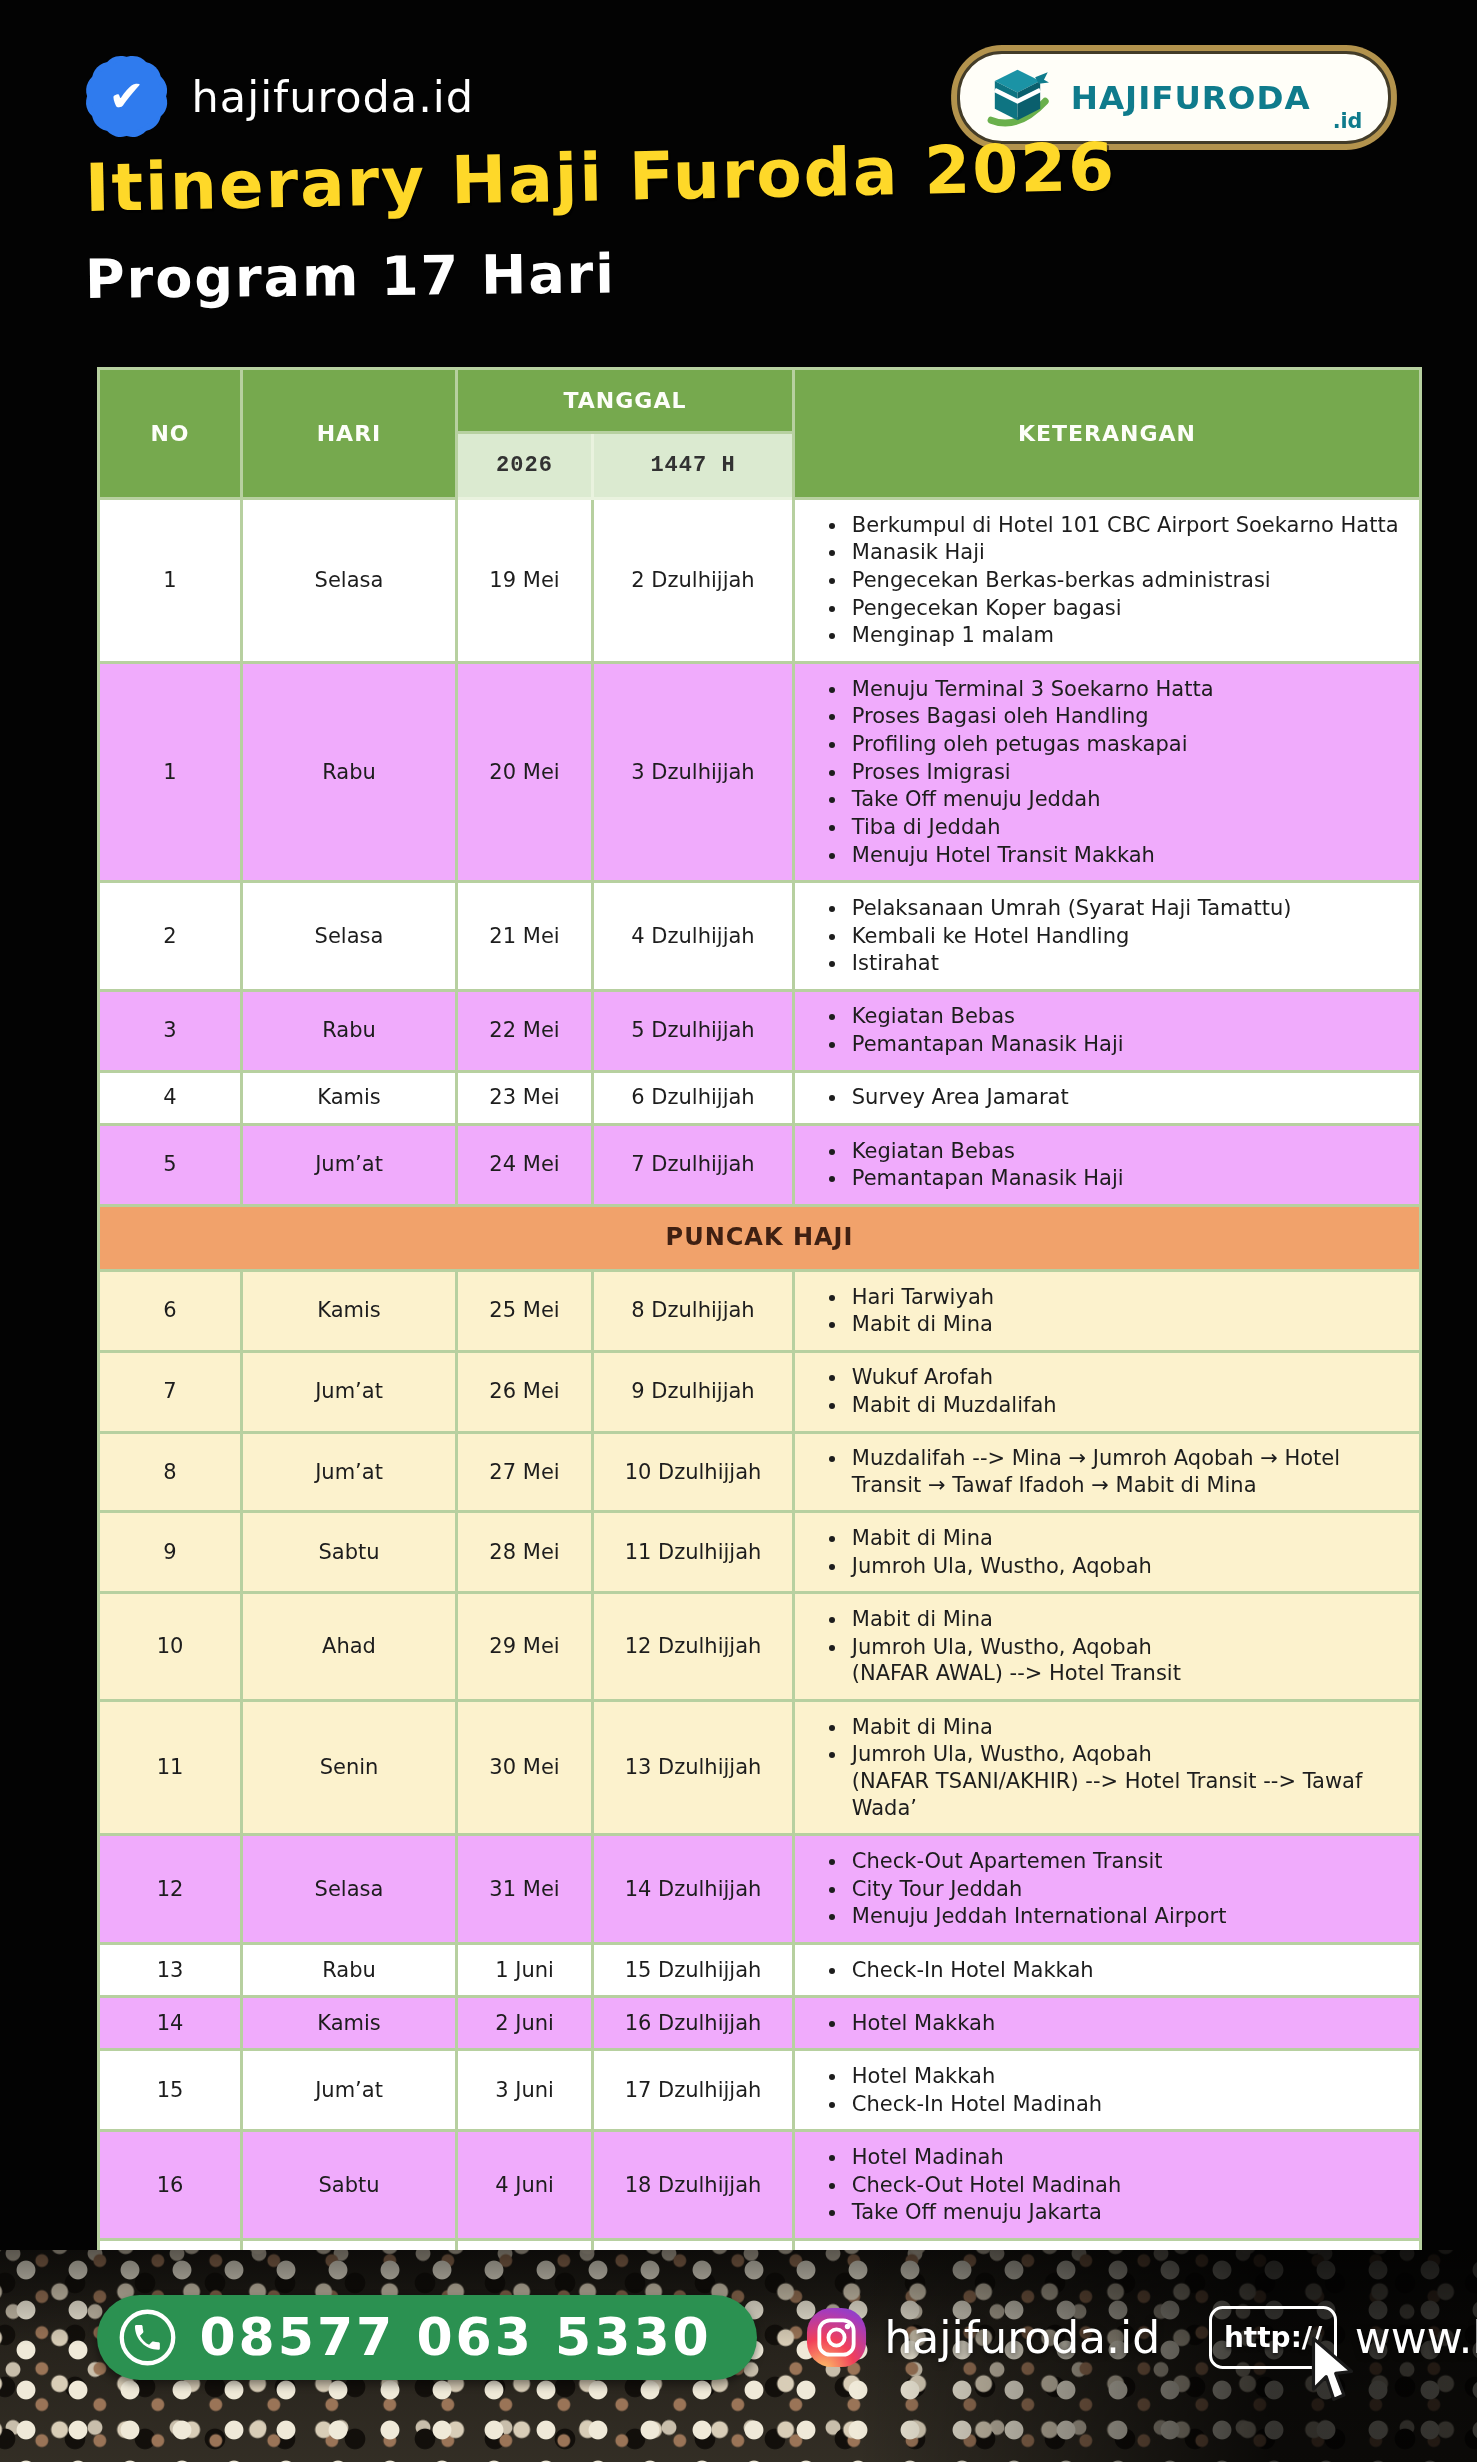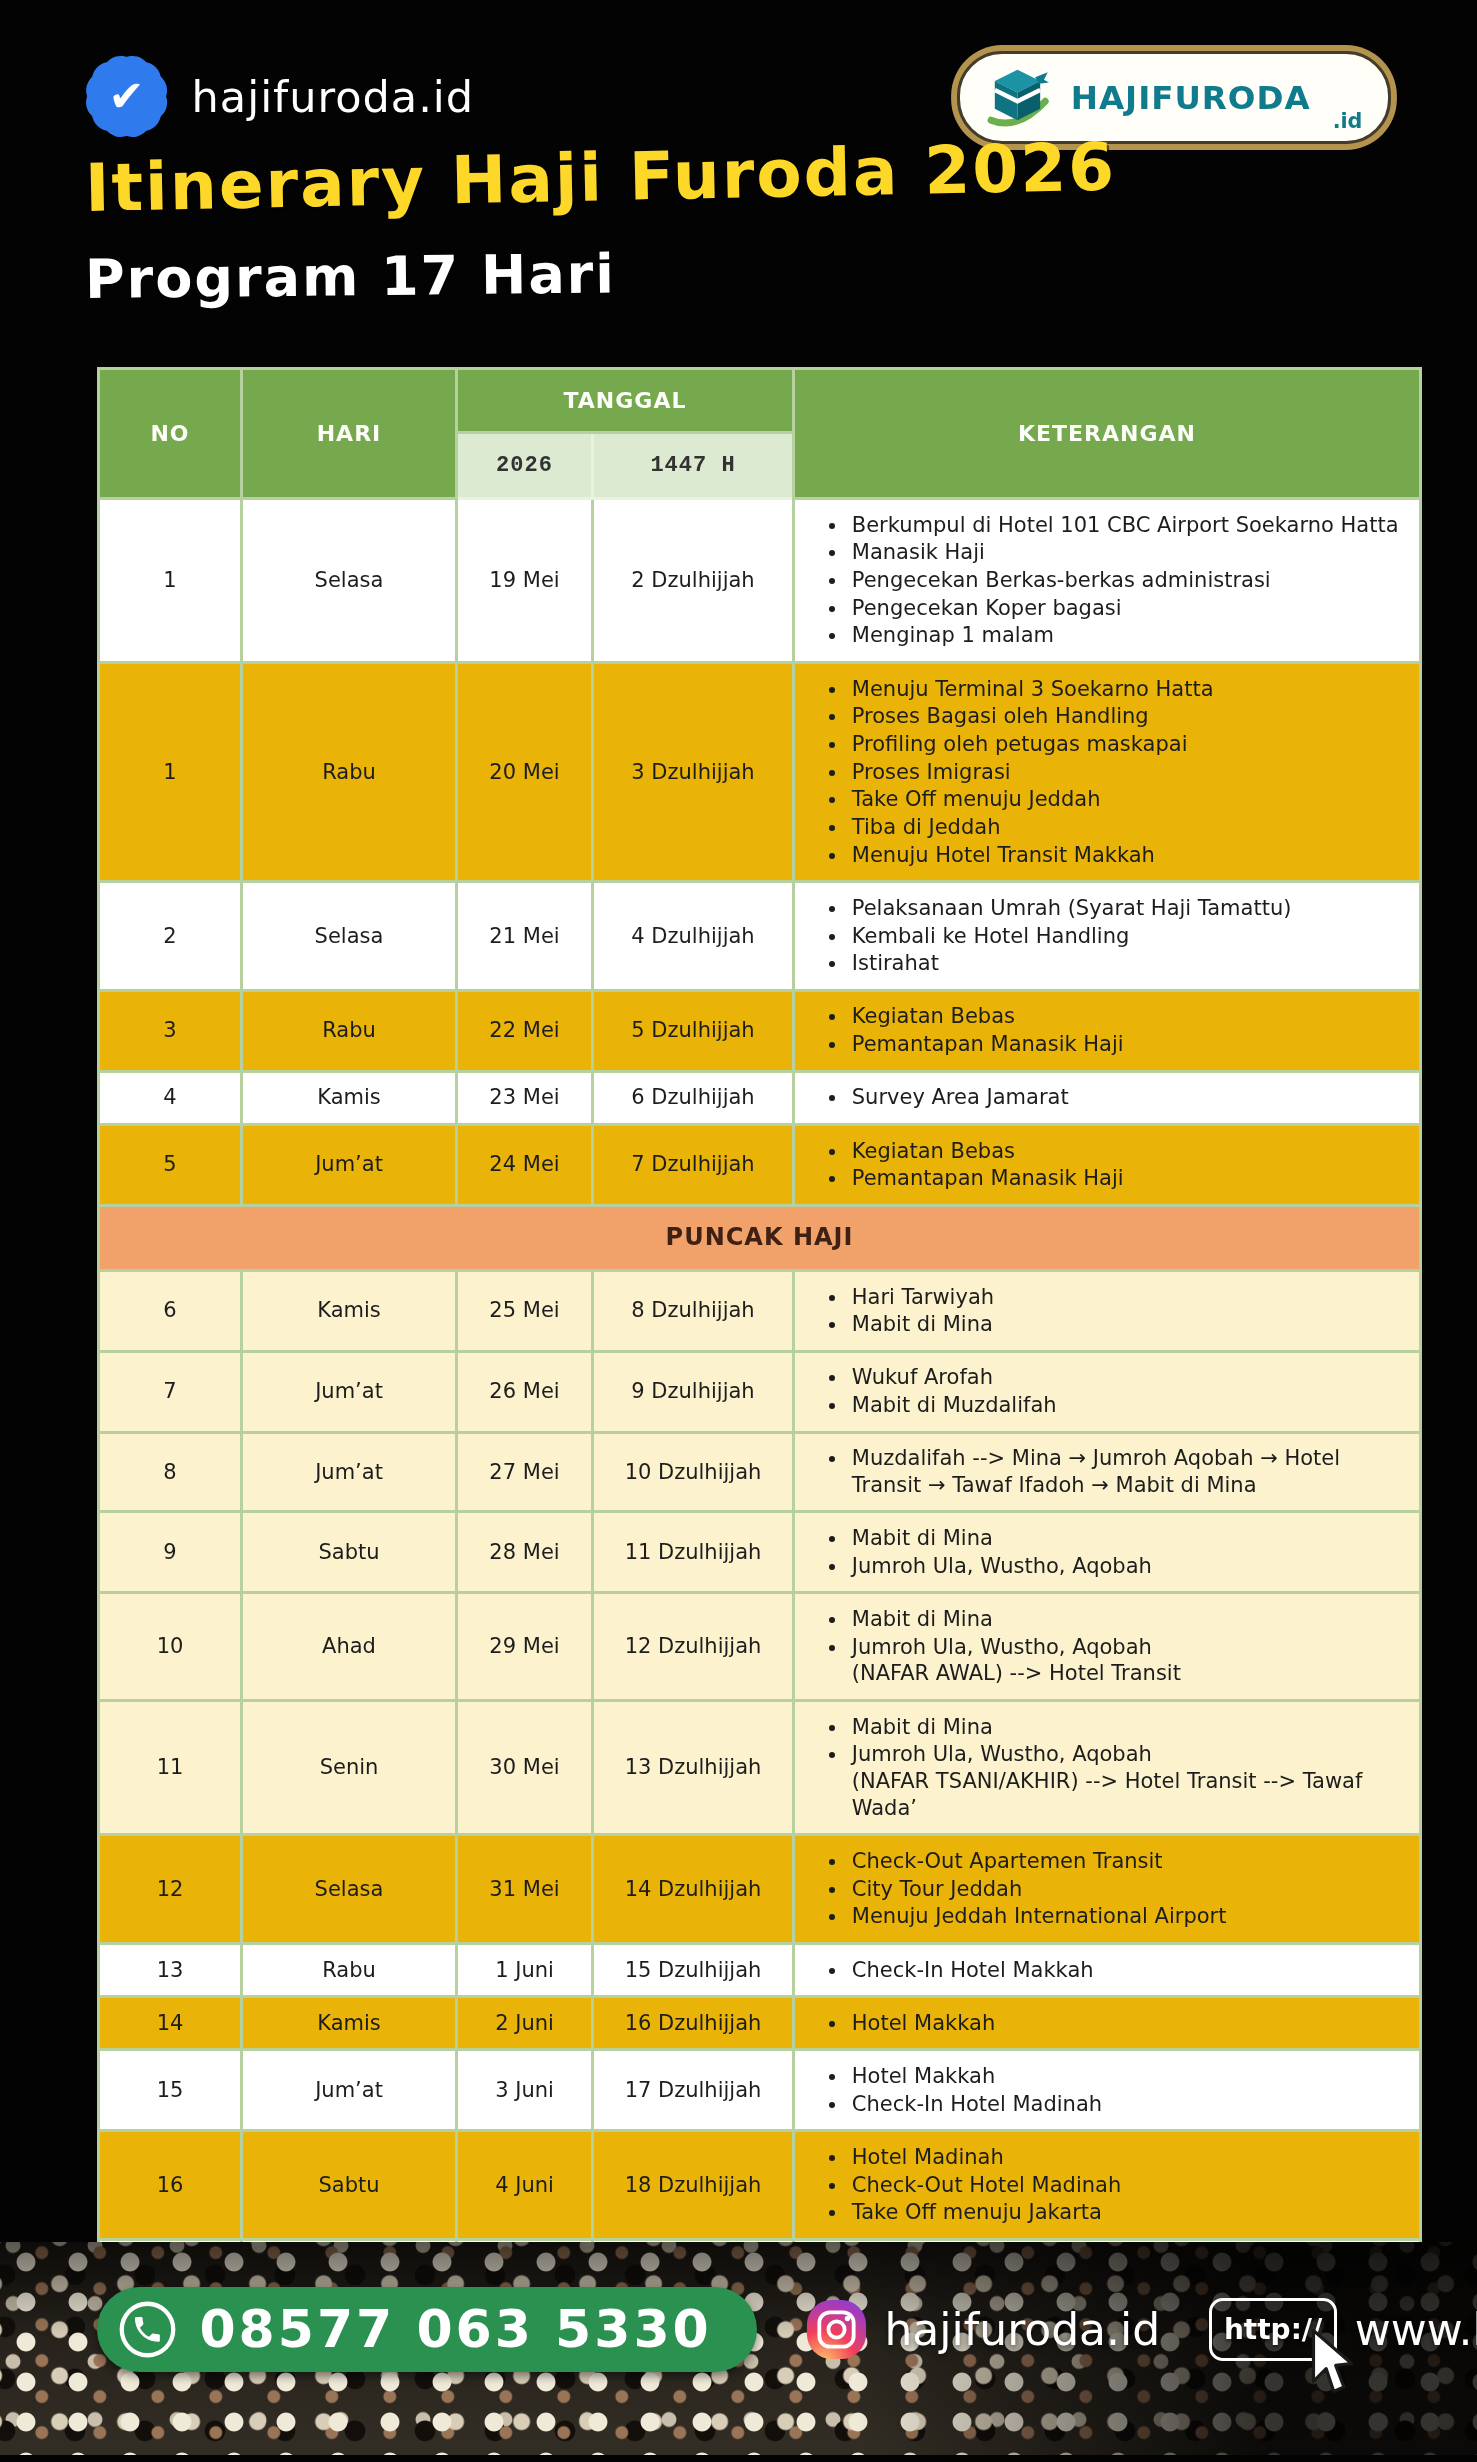--- a/index.html
+++ b/index.html
@@ -52,31 +52,31 @@
   thead tr.hrow1 th{height:59px;}
   thead th.th-sub{
     background:#dbead0;color:#323232;height:61px;border-color:#e9f2de;font-family:Liberation Mono, monospace;
   }
   tbody td{
     padding:10.8px 9.9px;font-size:21px;color:#1d1d1d;line-height:1.27;
     vertical-align:middle;
   }
   tbody td.c{text-align:center;}
   tr.bg-white td{background:#ffffff;}
-  tr.bg-green td{background:#eab308;}
+  tr.bg-green td{background:#f0abfc;}
   tr.bg-cream td{background:#fcf2cd;}
   td.section-cell{
     background:#f1a26b;color:#3f2012;font-weight:800;font-size:24px;
     text-align:center;letter-spacing:1px;padding:15.8px 9.9px;
   }
   td.ket ul{margin:0;padding-left:43px;}
   td.ket li{padding-left:3.9px;margin:1px 0;white-space:pre-line;}
 
   
-  .footer{position:absolute;left:0;bottom:8px;width:1478px;height:213px;}
+  .footer{position:absolute;left:0;bottom:0;width:1478px;height:213px;}
   .crowd-photo{
     position:absolute;inset:0;
     background-color:#2b2620;
     background-image:
       radial-gradient(circle, #efe9d8 0 8.9px, transparent 9.9px),
       radial-gradient(circle, #d8cdb7 0 7.9px, transparent 8.9px),
       radial-gradient(circle, #9a7457 0 5.9px, transparent 6.9px),
       radial-gradient(circle, #120f0b 0 9.9px, transparent 10.8px),
       radial-gradient(circle, #c8beab 0 6.9px, transparent 7.9px),
       linear-gradient(180deg,#1d1a15,#332e25);

